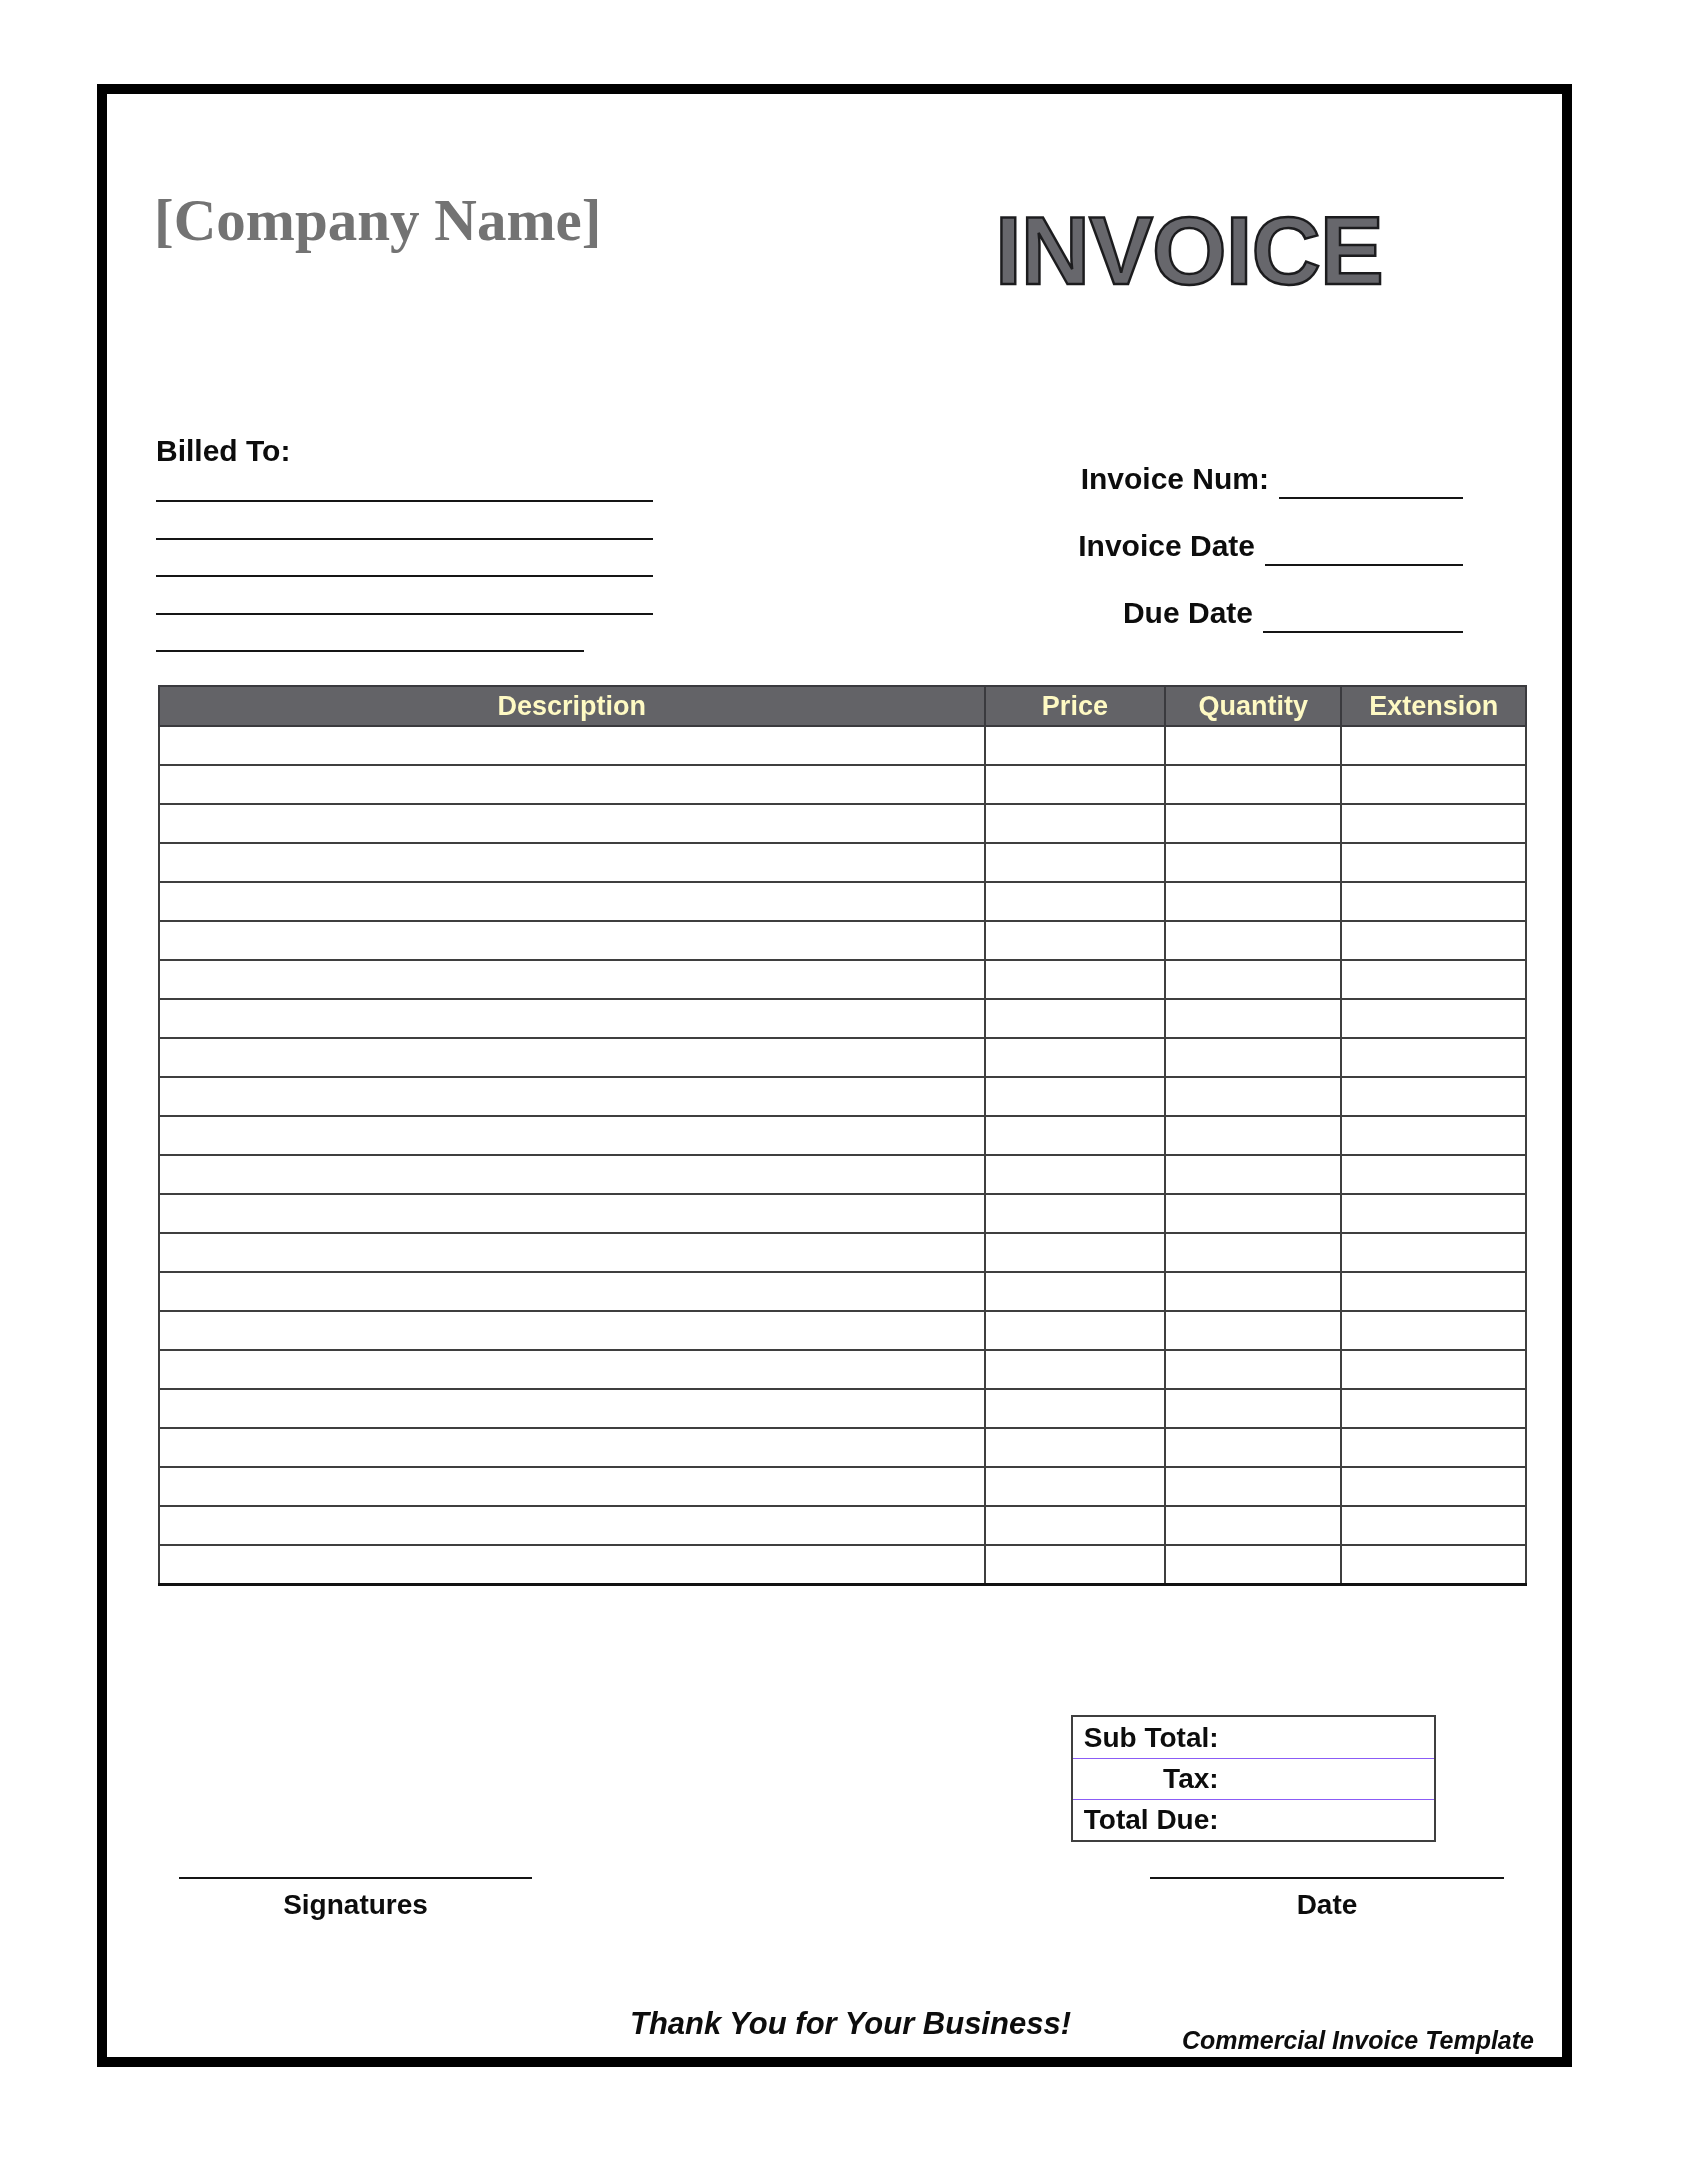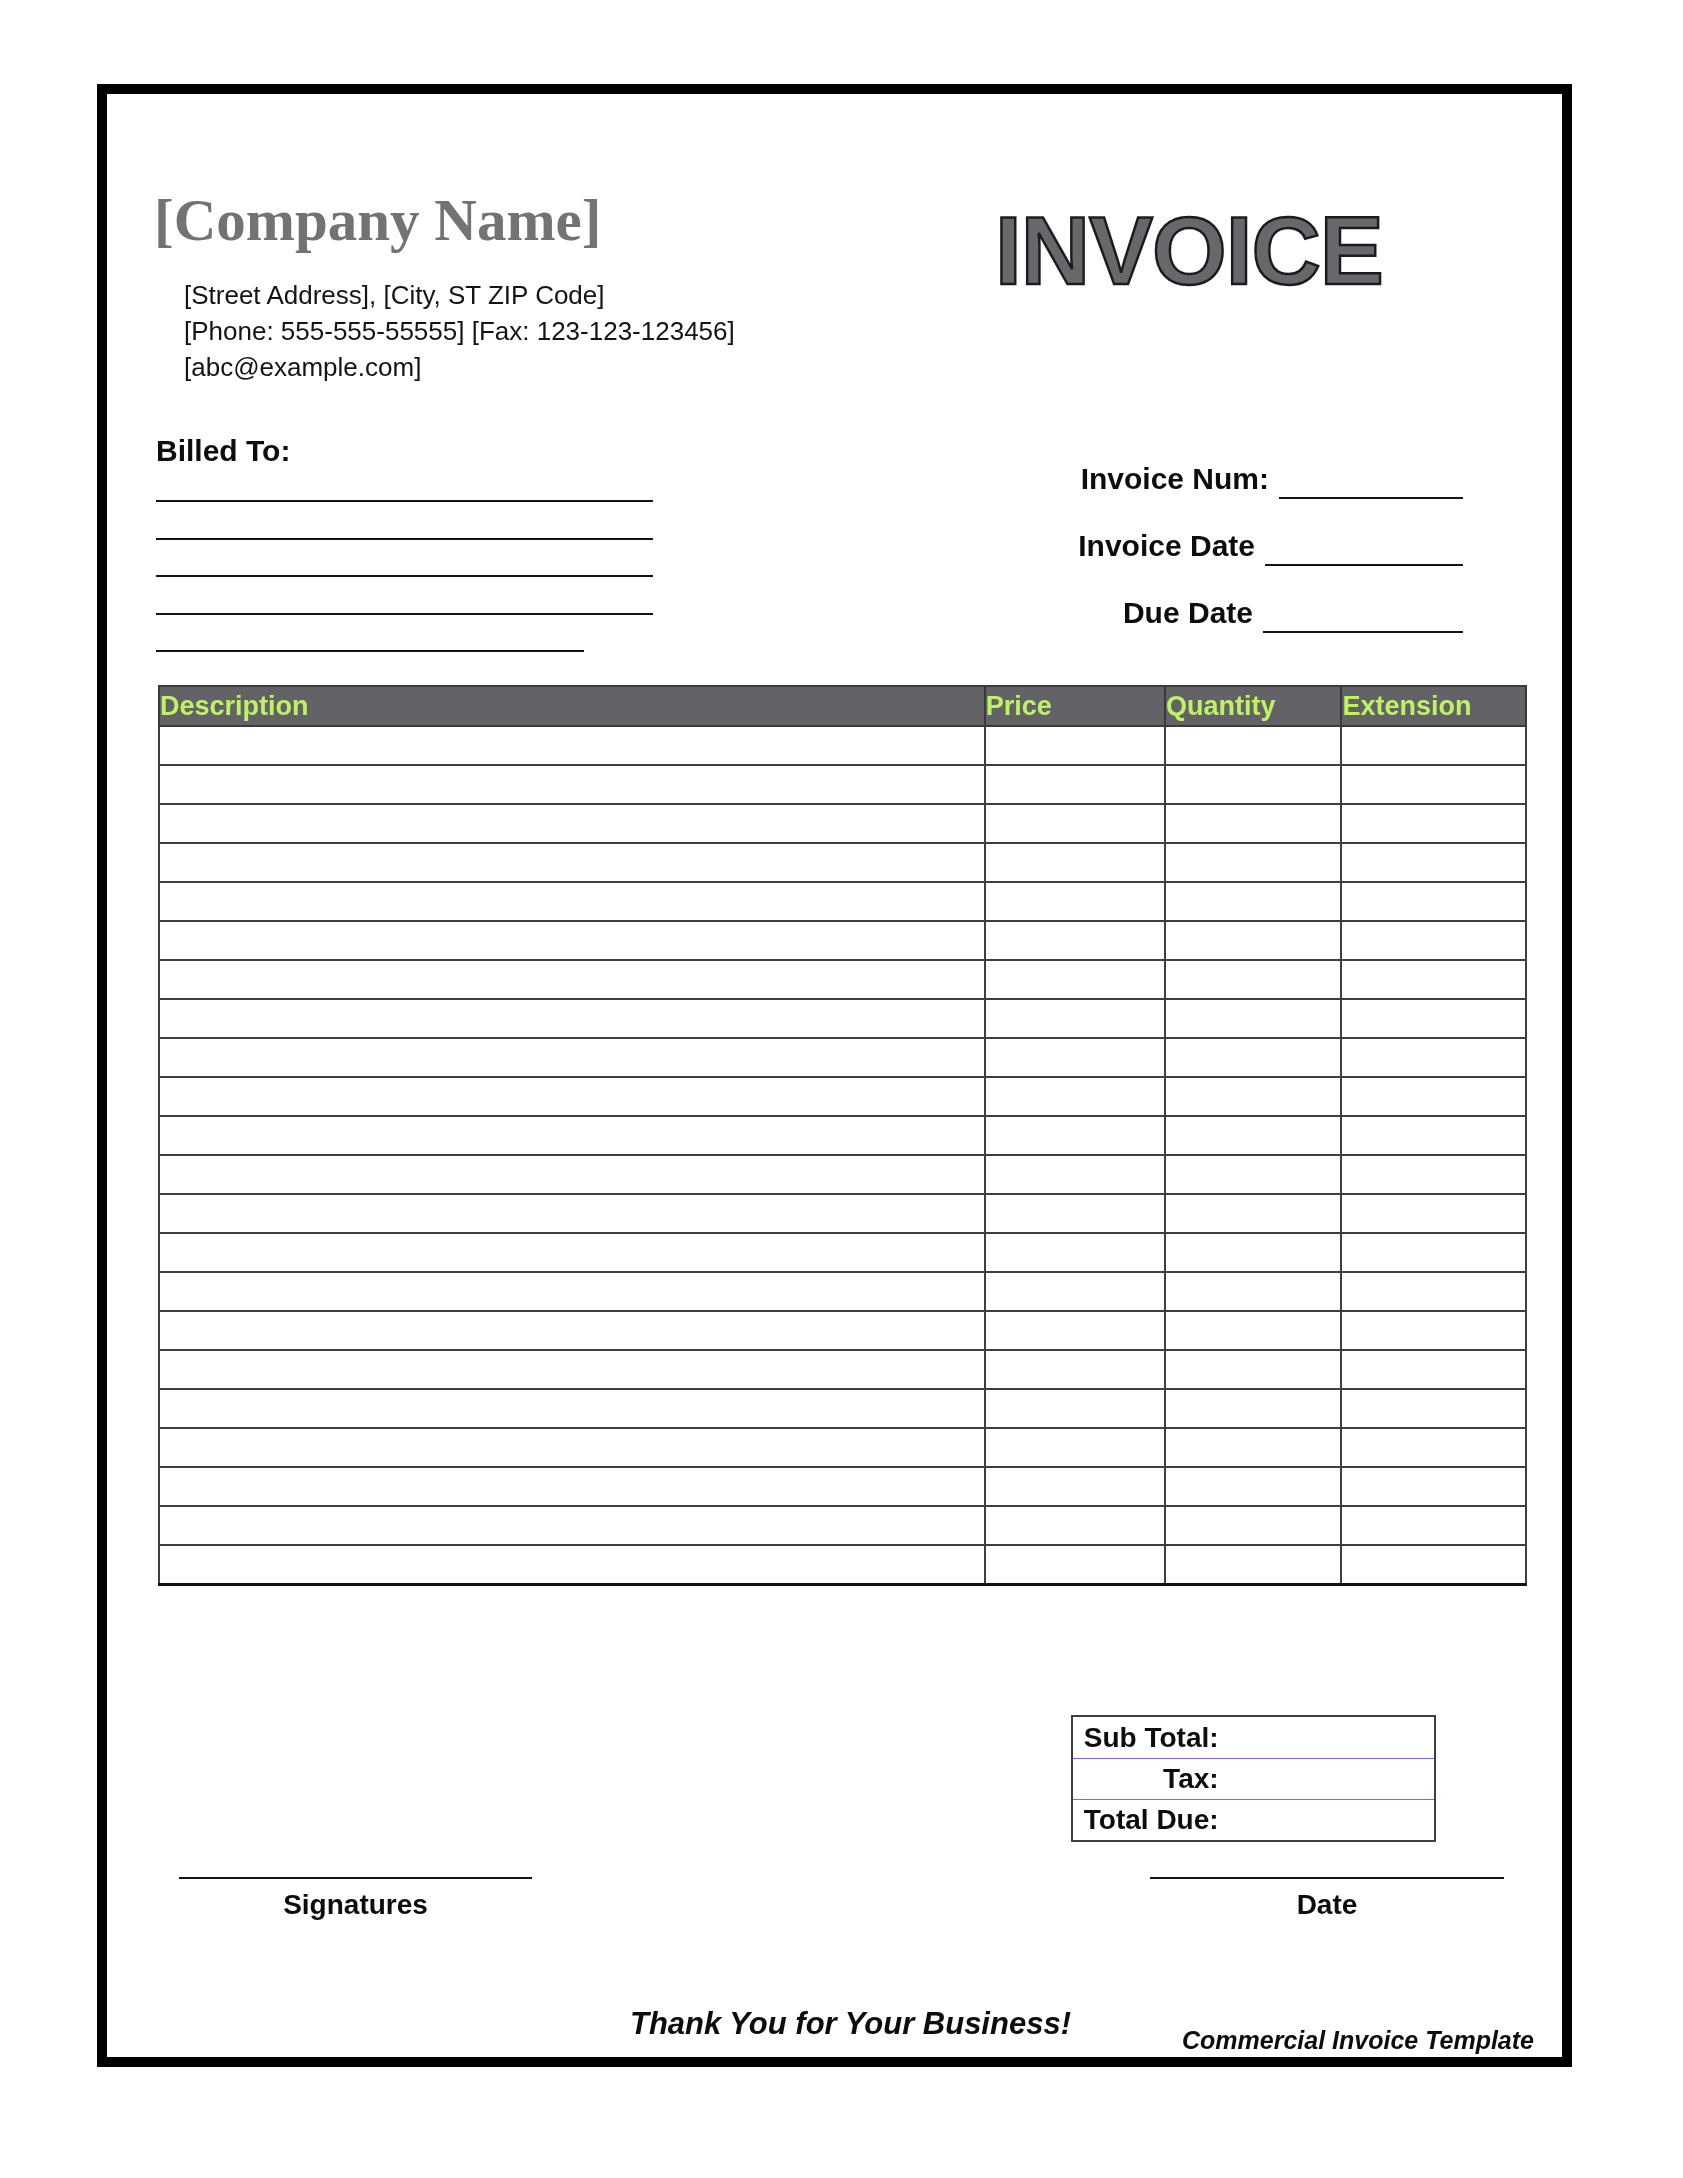--- a/index.html
+++ b/index.html
@@ -94,25 +94,25 @@
   .meta-line.w3 { width: 200px; }
   table.invoice-table {
     position: absolute;
     left: 158px; top: 685px;
     width: 1369px;
     border-collapse: collapse;
     table-layout: fixed;
   }
   table.invoice-table th {
     background: #636367;
-    color: #bef264;
+    color: #fef9c3;
     font-size: 27px;
     font-weight: bold;
     height: 40px;
-    text-align: left;
+    text-align: center;
     vertical-align: middle;
     border: 2px solid #3a3a3e;
   }
   table.invoice-table td {
     height: 39px;
     border: 2px solid #3f3f3f;
     background: #ffffff;
   }
   table.invoice-table { border-bottom: 3px solid #111111; }
   .summary-box {
@@ -171,25 +171,20 @@
   }
 </style>
 </head>
 <body>
 
 <div id="canvas">
   <div id="frame"></div>
 
   <div class="company-name">[Company Name]</div>
 
-  <div class="company-address">
-    <div>[Street Address], [City, ST ZIP Code]</div>
-    <div>[Phone: 555-555-55555] [Fax: 123-123-123456]</div>
-    <div>[abc@example.com]</div>
-  </div>
 
   <div class="invoice-title">INVOICE</div>
 
   <div class="billed-to">Billed To:</div>
   <div class="bline l1"></div>
   <div class="bline l2"></div>
   <div class="bline l3"></div>
   <div class="bline l4"></div>
   <div class="bline l5"></div>
 

